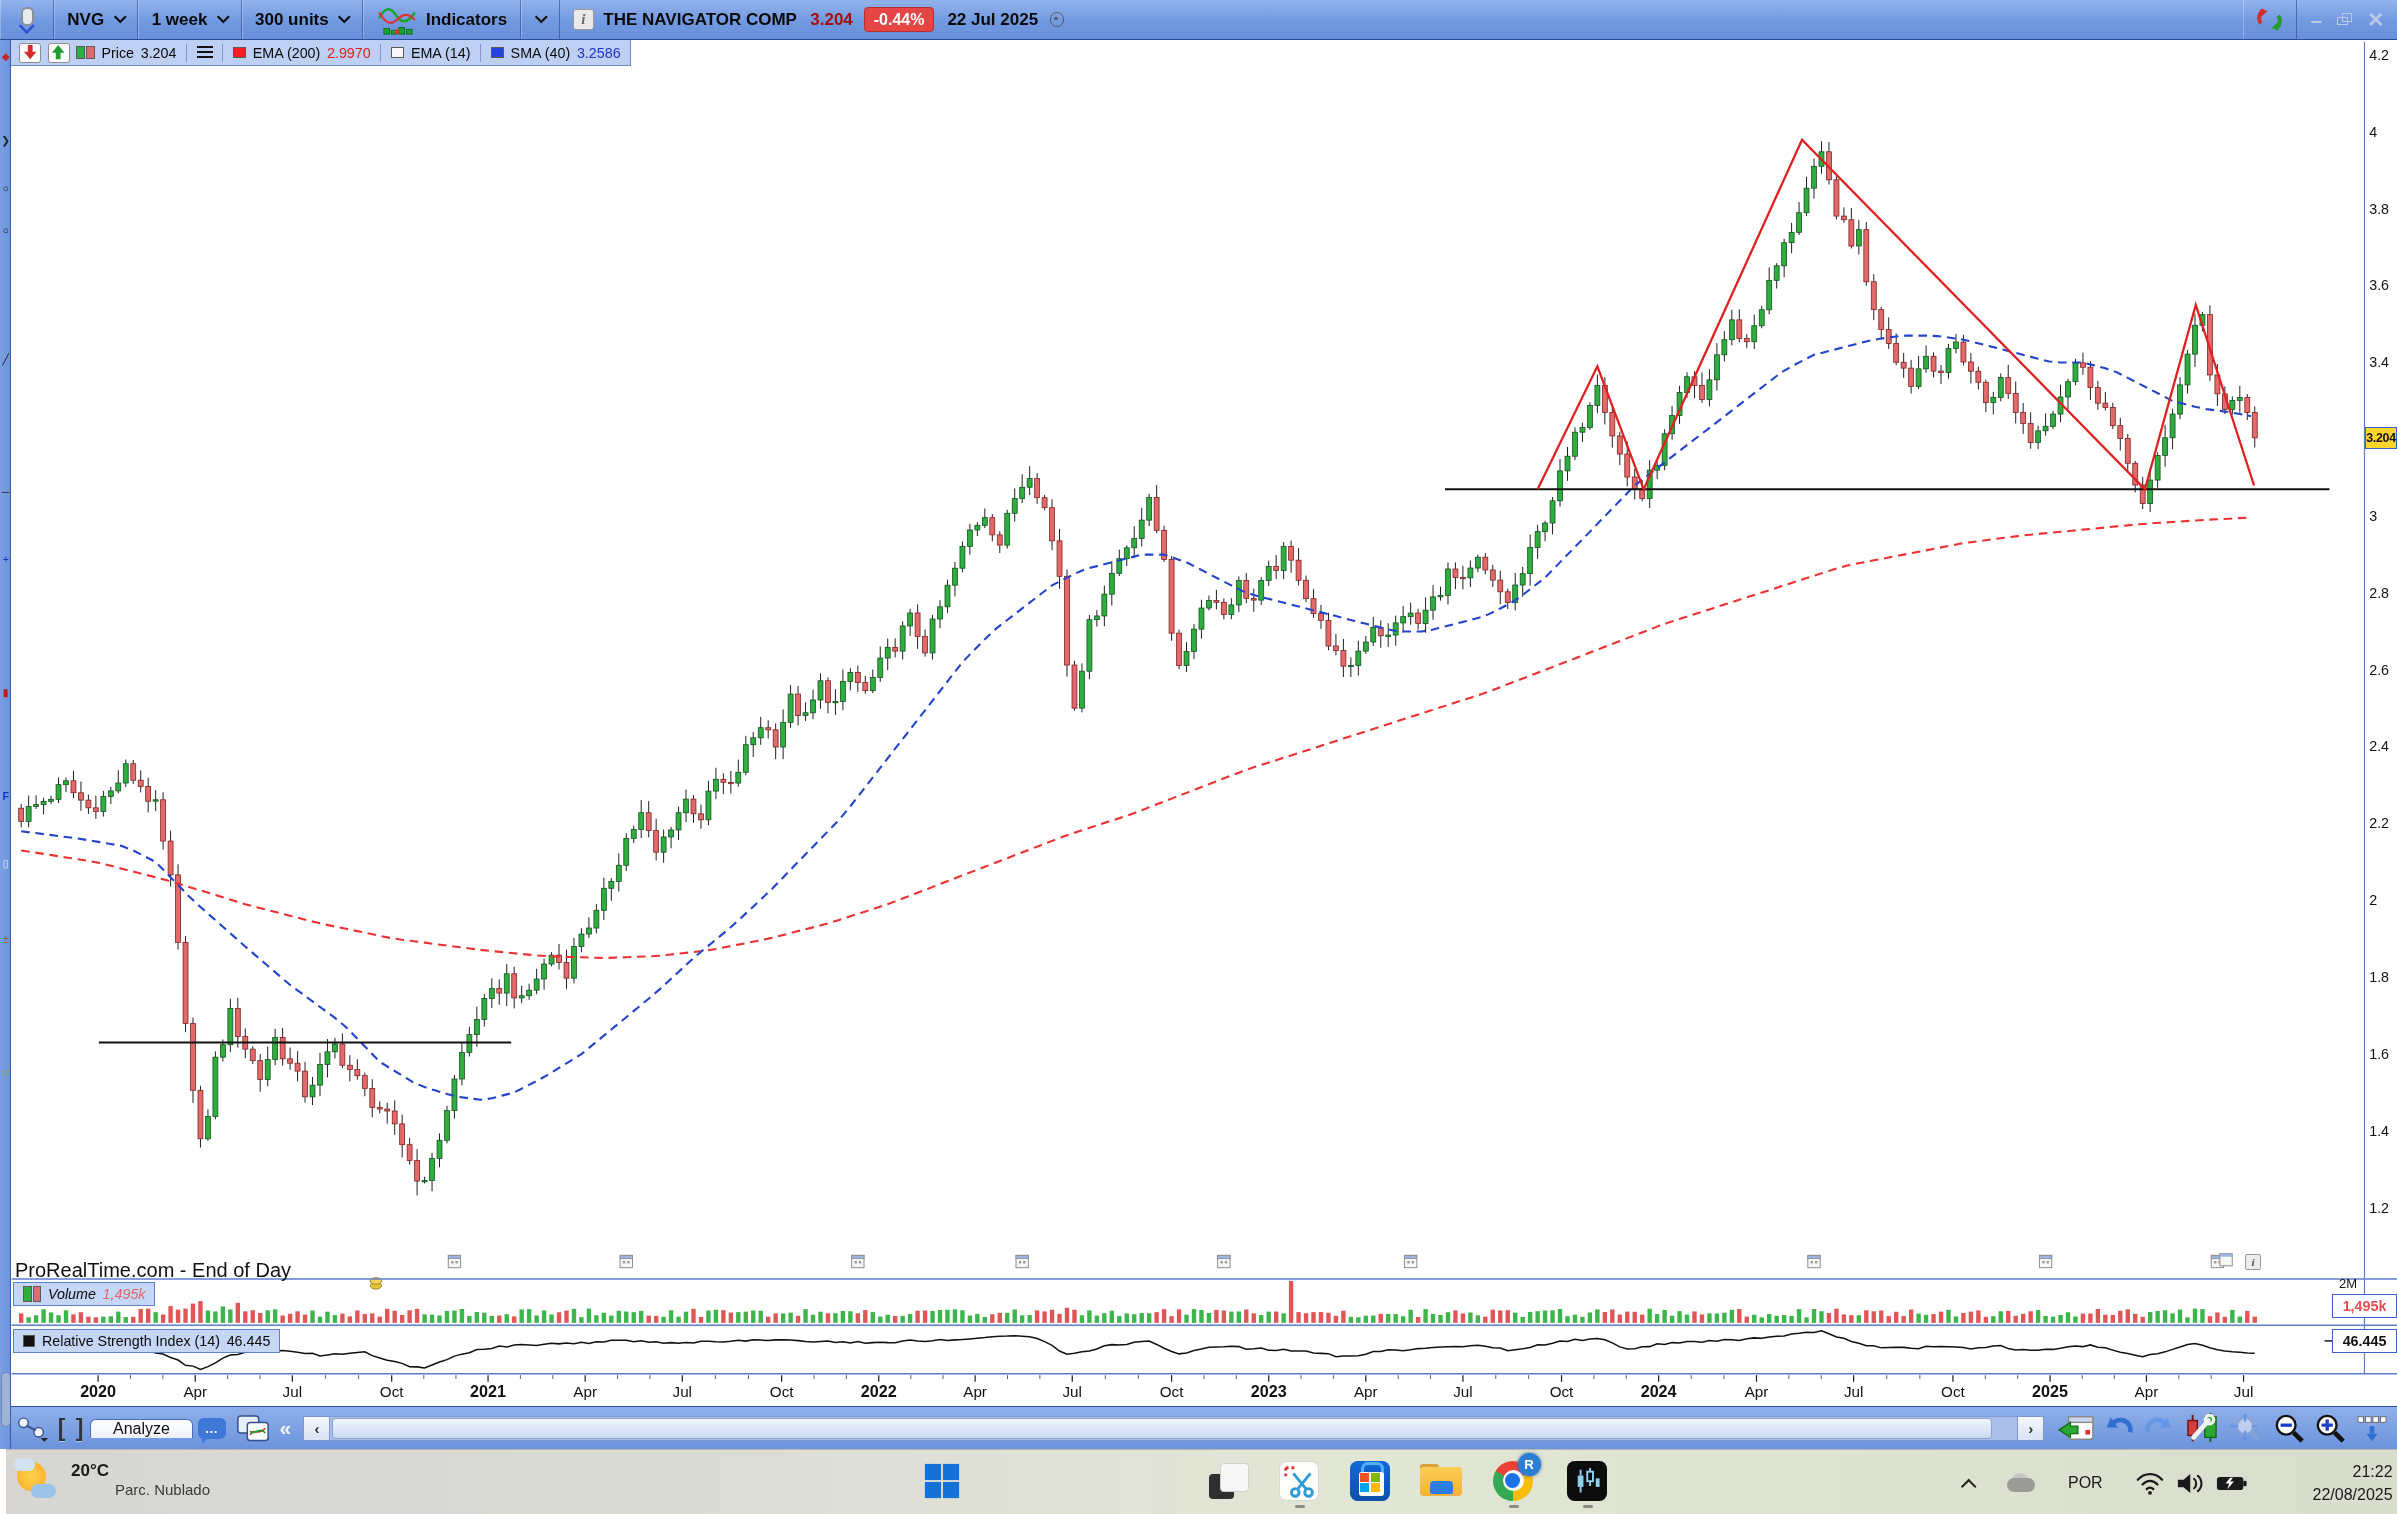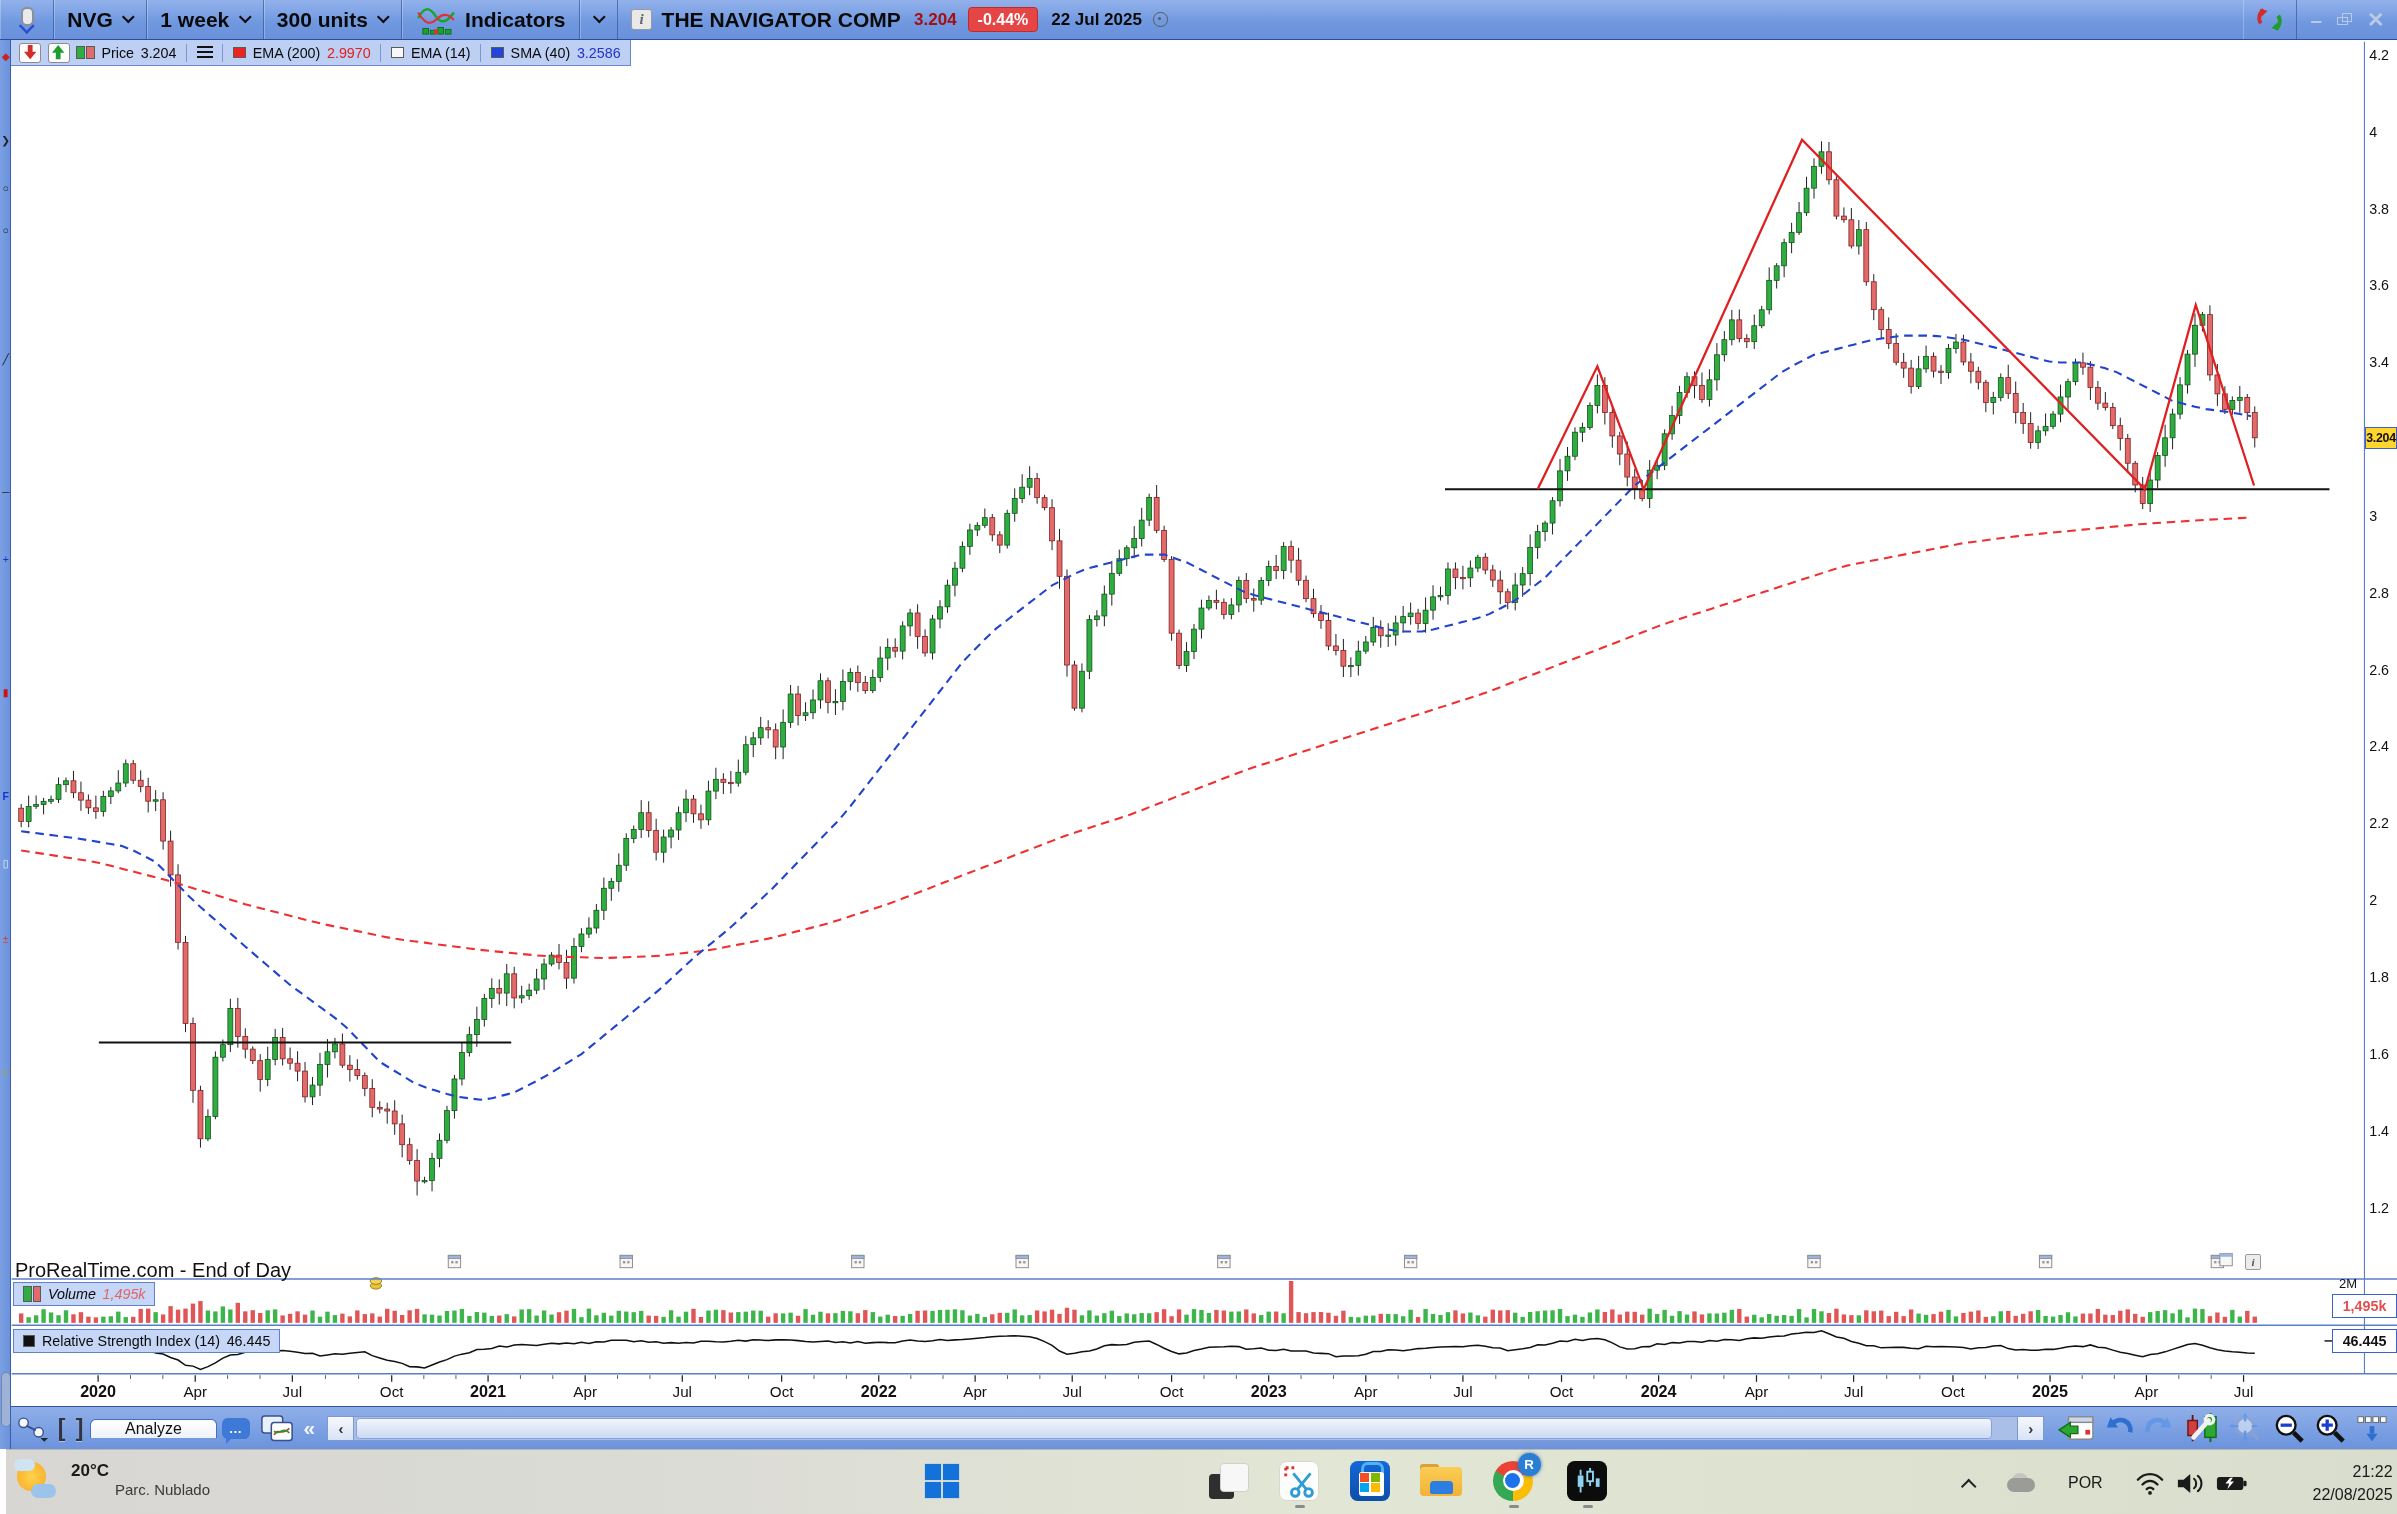--- a/index.html
+++ b/index.html
@@ -6,21 +6,21 @@
   #app{position:relative;width:2398px;height:1514px;overflow:hidden;
        font-family:"Liberation Sans",sans-serif;background:#fff;}
   [data-interactable]{box-sizing:border-box;}
   
   .titlebar{position:absolute;left:0;top:0;width:2398px;height:40px;
     background:linear-gradient(#93b2ec,#7199e0 55%,#6990da);
     border-bottom:1px solid #2d4d99;display:flex;align-items:center;color:#0a0a0a;}
   .tcell{display:flex;align-items:center;height:100%;padding:0 13.3px;
     border-right:1px solid rgba(38,66,135,.55);box-shadow:inset 1px 0 0 rgba(255,255,255,.25);}
   .tcell.nb{border-right:none;box-shadow:none;}
-  .tlabel{font-size:21px;font-weight:bold;}
+  .tlabel{font-size:17px;font-weight:bold;}
   .caret{width:8.6px;height:8.6px;border-right:2.1px solid #0a0a0a;border-bottom:2.1px solid #0a0a0a;
     transform:rotate(45deg) translate(-1.9px,-1.9px);margin-left:11.4px;}
   .pin{width:15px;height:25px;position:relative;margin:0 5.7px;}
   .pin .loop{position:absolute;left:1.9px;top:0;width:9.5px;height:15px;border:2.9px solid #8a8f99;border-radius:5.7px;background:#e8eaee;}
   .pin .vee{position:absolute;left:1px;top:12.4px;width:10.5px;height:10.5px;border-right:3.8px solid #2b4fd4;border-bottom:3.8px solid #2b4fd4;transform:rotate(45deg) scale(.8);}
   .info-sq{width:21px;height:21px;background:#e9e9e9;border:1px solid #9a9a9a;border-radius:2.9px;
     display:flex;align-items:center;justify-content:center;font-family:"Liberation Serif",serif;
     font-weight:bold;font-style:italic;color:#666;font-size:15px;margin-right:9.5px;}
   .price-red{color:#a50f0f;font-weight:bold;font-size:17px;margin-left:13.3px;}
   .badge{background:#e64545;color:#fff;font-weight:bold;font-size:16px;border-radius:3.8px;
@@ -62,21 +62,21 @@
   .cur-box{position:absolute;left:2332px;width:65px;height:24px;background:#fff;border:1.4px solid #3a62c8;
     display:flex;align-items:center;justify-content:center;font-size:14.3px;font-weight:bold;}
   .mini-info{position:absolute;left:2245px;top:1254px;width:16px;height:16px;background:#ececec;border:1px solid #999;
     border-radius:1.9px;font-family:"Liberation Serif",serif;font-style:italic;font-weight:bold;font-size:11.4px;color:#555;
     display:flex;align-items:center;justify-content:center;}
   
   .chart-toolbar{position:absolute;left:11.4px;top:1406px;width:2386px;height:43px;
     background:linear-gradient(#8fafe8,#6b93dd);border-top:1px solid #34549f;display:flex;align-items:center;color:#fff;}
   .ct-item{display:flex;align-items:center;justify-content:center;height:34px;margin:0 4.8px;}
   .analyze-tab{background:linear-gradient(#ffffff,#eef2fa);border:1px solid #4a6cc0;border-bottom:none;
-    border-radius:5.7px 5.7px 0 0;height:19px;margin-top:0;padding:0 34px;display:flex;align-items:center;
+    border-radius:5.7px 5.7px 0 0;height:19px;margin-top:0;padding:0 22px;display:flex;align-items:center;
     font-size:16px;color:#111;}
   .brk{color:#30343c;font-size:23px;font-weight:bold;letter-spacing:1.9px;
     text-shadow:0 1px 0 rgba(255,255,255,.4);}
   .chev2{font-size:21px;font-weight:bold;color:#f2f5fb;}
   .scrollbar{flex:1;height:25px;margin:0 7.6px;display:flex;align-items:center;}
   .sb-btn{width:27px;height:25px;background:linear-gradient(#f6f8fd,#d9e3f6);border:1px solid #7f98d0;
     display:flex;align-items:center;justify-content:center;color:#333;font-size:15px;font-weight:bold;}
   .sb-track{flex:1;height:25px;background:#a9bfe8;border:1px solid #7f98d0;border-left:none;border-right:none;position:relative;}
   .sb-thumb{position:absolute;left:1.9px;top:1px;right:25px;height:21px;
     background:linear-gradient(#f2f6fd,#ccd9f3);border:1px solid #8aa2d8;border-radius:3.8px;}

